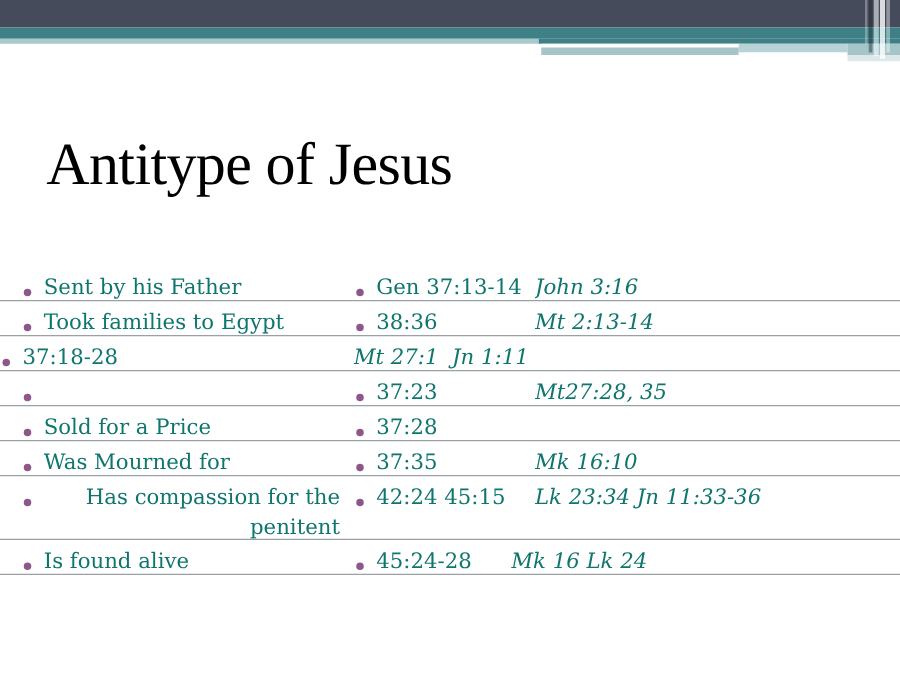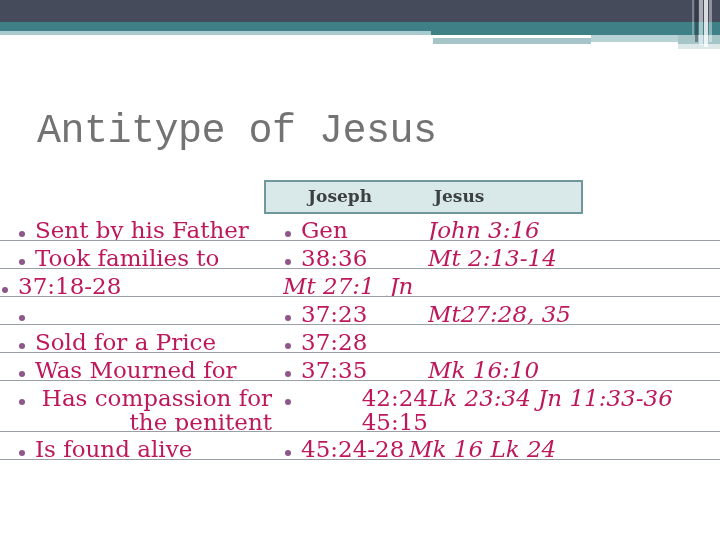--- a/index.html
+++ b/index.html
@@ -19,42 +19,42 @@
   .band-blue-c{top:35px; left:678px;width:42px; height:9px;  background:#a5c5c9;}
   .band-faint {top:44px; left:678px;width:42px; height:5px;  background:#dde8e9;}
   .vstripe-1{top:0;left:692px;width:2px;height:35px;background:rgba(255,255,255,0.30);}
   .vstripe-2{top:0;left:695px;width:3px;height:42px;background:rgba(35,40,55,0.45);}
   .vstripe-3{top:0;left:699px;width:4px;height:45px;background:rgba(255,255,255,0.55);}
   .vstripe-4{top:0;left:704px;width:4px;height:47px;background:rgba(255,255,255,0.80);}
   .vstripe-5{top:0;left:709px;width:3px;height:42px;background:rgba(255,255,255,0.40);}
 
   
   .title{position:absolute;left:37px;top:110px;margin:0;
-         font-family:Liberation Mono, monospace;font-weight:400;
-         font-size:40px;line-height:44px;letter-spacing:-0.5px;color:#737373;}
+         font-family:Liberation Serif, serif;font-weight:400;
+         font-size:48px;line-height:44px;letter-spacing:-0.5px;color:#000000;}
 
   
   .header-box{position:absolute;left:264px;top:180px;width:319px;height:34px;
               background:#d9e8e8;border:2px solid #71969e;box-sizing:border-box;}
   .hdr{position:absolute;top:4px;font-weight:bold;font-size:17px;color:#3c4043;}
   .hdr-joseph{left:42px;}
   .hdr-jesus{left:168px;}
 
   
   .table{position:absolute;left:0;top:213px;width:720px;}
   .t-row{display:grid;grid-template-columns:283px 145px 1fr;
          height:28px;box-sizing:border-box;border-bottom:1px solid #9aa0a6;}
   .t-row:nth-child(7){height:51px;text-align:right;}
   .t-row:nth-child(8){grid-template-columns:283px 126px 1fr;}
   .cell{display:flex;align-items:flex-start;padding-top:5px;box-sizing:border-box;overflow:hidden;}
   .cell-left{padding-left:19px;}
   .cell-mid{padding-left:2px;}
   .bullet{flex:none;width:6px;height:6px;border-radius:50%;background:#8e578a;
           margin-top:13px;margin-right:10px;}
-  .txt{font-size:23px;line-height:24px;color:#be185d;}
+  .txt{font-size:17px;line-height:24px;color:#0f766e;}
   .cell-left .txt{max-width:237px;}
   .jesus-ref{white-space:pre-wrap;font-style:italic;}
 </style>
 </head>
 <body>
 
 <div class="slide">
 
   <div class="deco bar-dark"></div>
   <div class="deco bar-teal"></div>
@@ -67,24 +67,20 @@
   <div class="deco band-blue-c"></div>
   <div class="deco band-faint"></div>
   <div class="deco vstripe-1"></div>
   <div class="deco vstripe-2"></div>
   <div class="deco vstripe-3"></div>
   <div class="deco vstripe-4"></div>
   <div class="deco vstripe-5"></div>
 
   <h1 class="title">Antitype of Jesus</h1>
 
-  <div class="header-box">
-    <span class="hdr hdr-joseph">Joseph</span>
-    <span class="hdr hdr-jesus">Jesus</span>
-  </div>
 
   <div class="table" id="rows-container">
     <div class="t-row">
       <div class="cell cell-left">
         <span class="bullet"></span>
         <span class="txt trait">Sent by his Father</span>
       </div>
       <div class="cell cell-mid">
         <span class="bullet"></span>
         <span class="txt joseph-ref">Gen 37:13-14</span>

